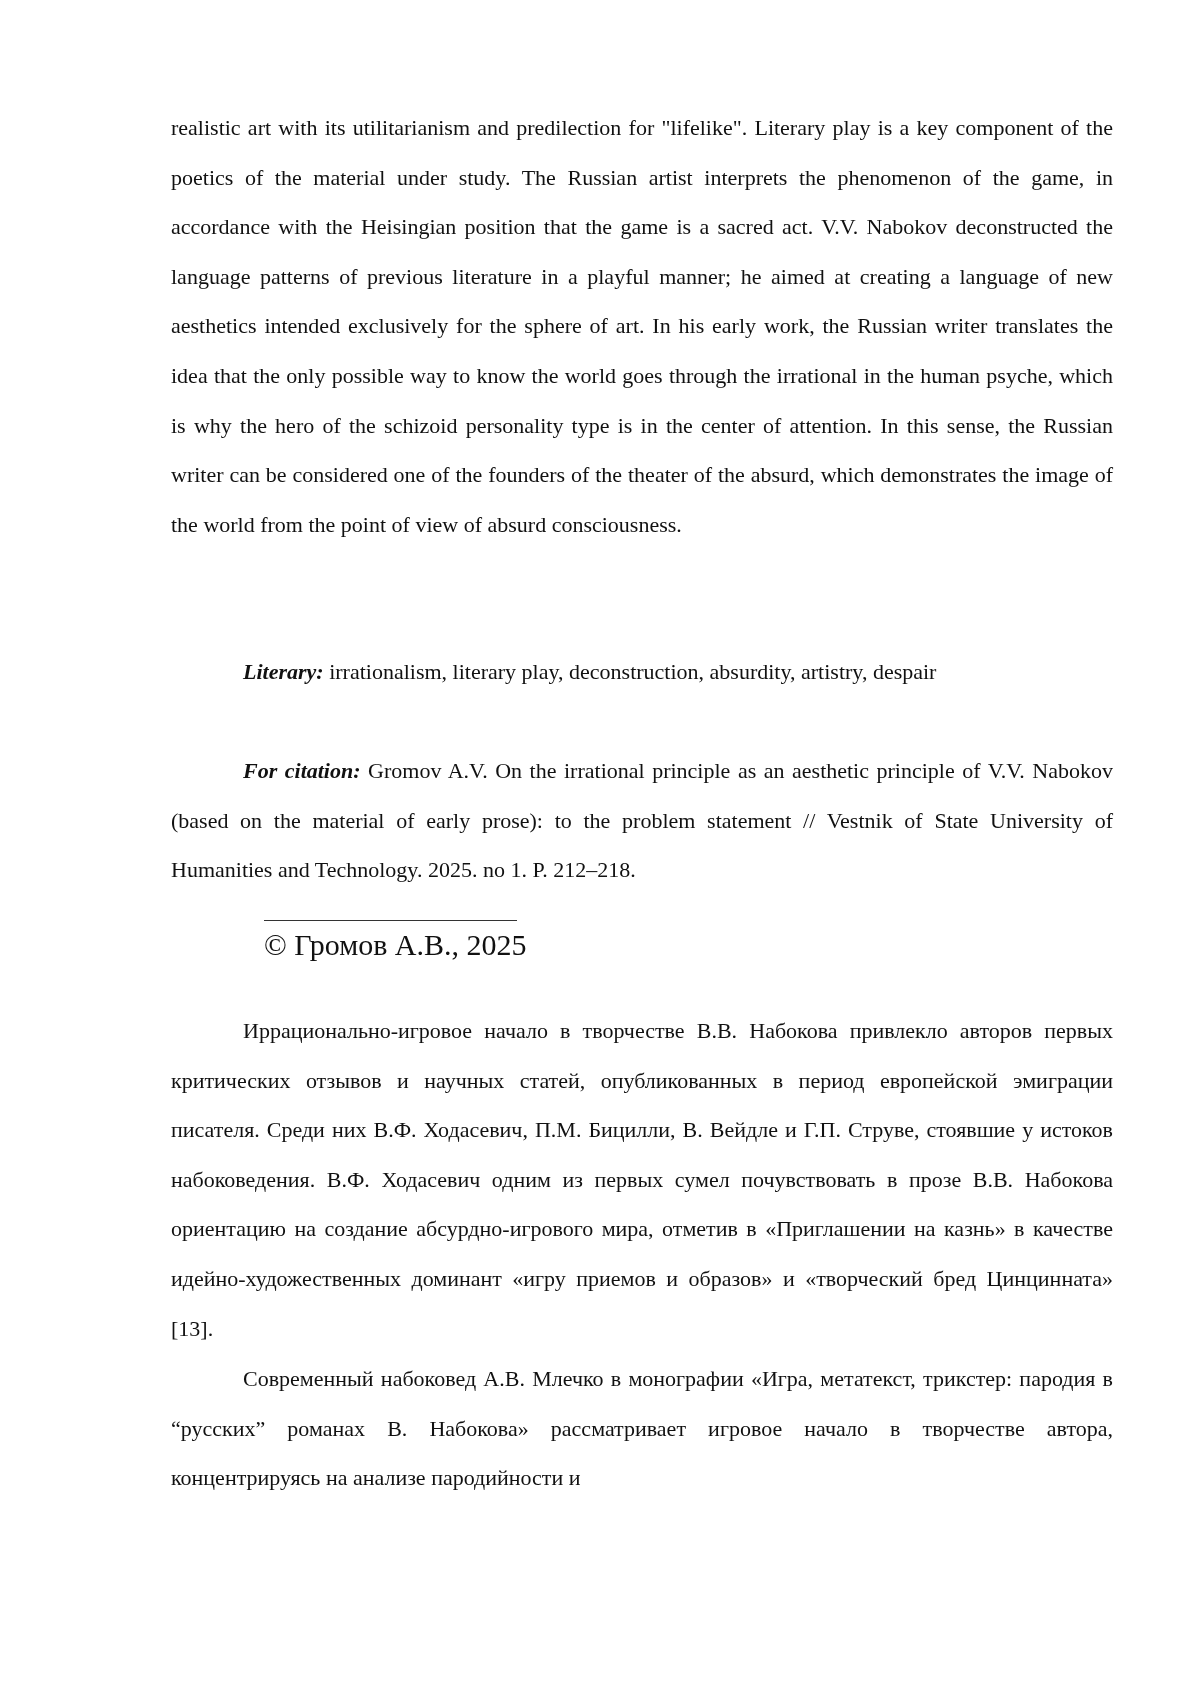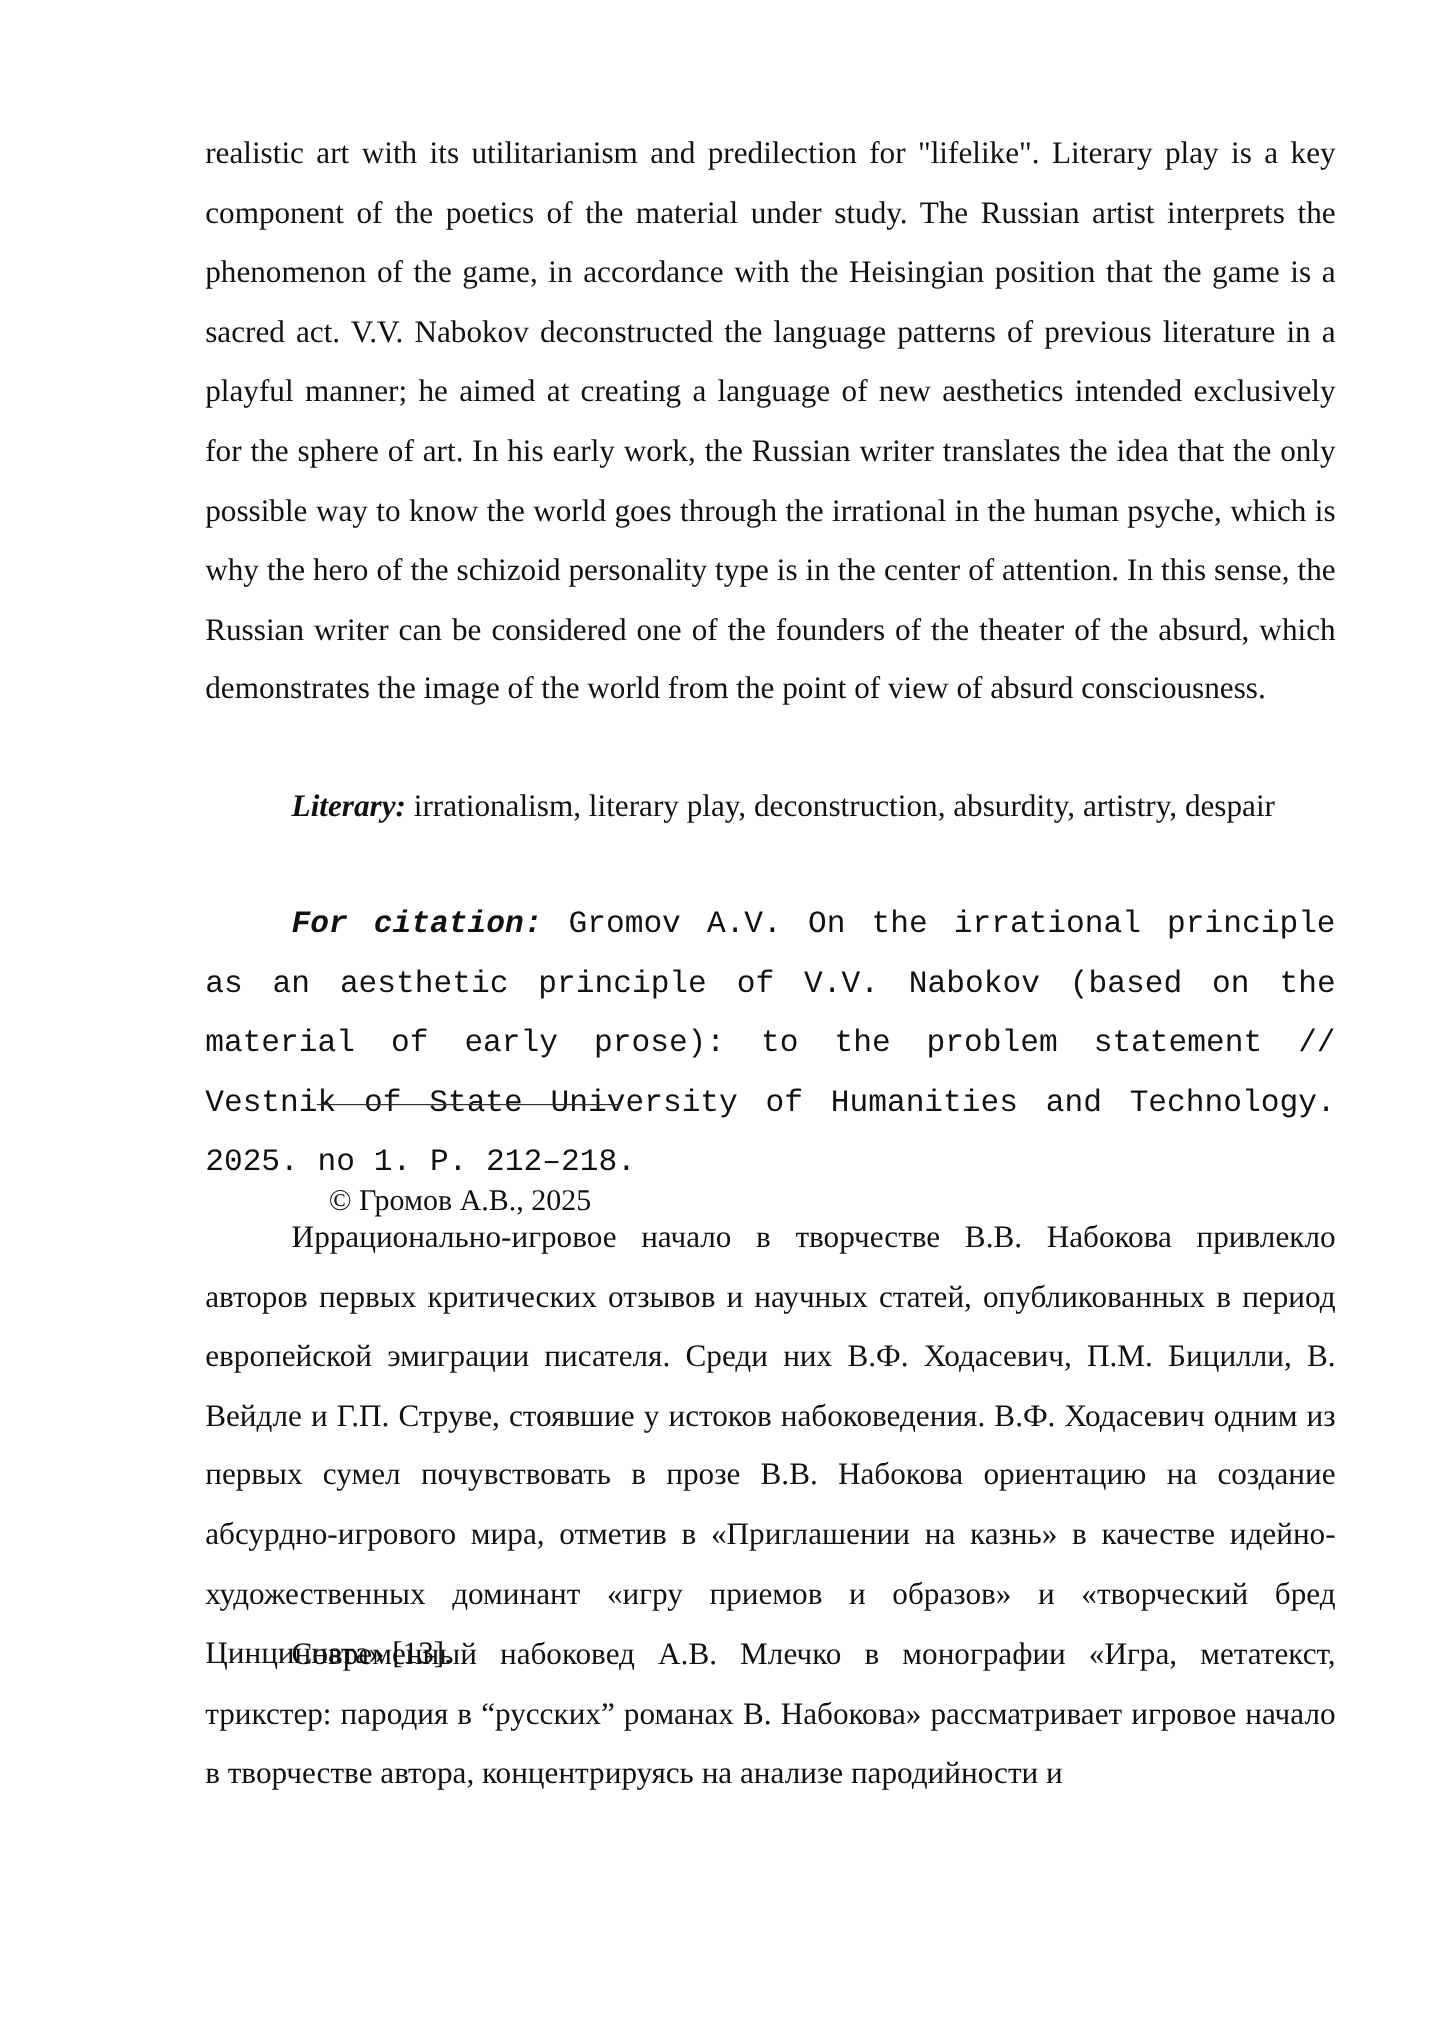--- a/index.html
+++ b/index.html
@@ -18,21 +18,21 @@
   .page {
     position: absolute;
     left: 171px;
     top: 0;
     width: 942px;
   }
   .para {
     position: absolute;
     left: 0;
     width: 942px;
-    font-size: 26px;
+    font-size: 22px;
     line-height: 49.6px;
     text-align: justify;
     text-align-last: left;
     margin: 0;
   }
   .indent {
     text-indent: 72px;
   }
   .label {
     font-weight: bold;
@@ -42,37 +42,36 @@
     position: absolute;
     left: 264px;
     top: 920px;
     width: 253px;
     height: 0;
     border-top: 1.5px solid #333333;
   }
   .footnote {
     position: absolute;
     left: 264px;
-    top: 986px;
-    font-size: 25px;
+    top: 930px;
+    font-size: 30px;
     line-height: 30px;
     white-space: nowrap;
-    margin-left: 10px;
   }
 </style>
 </head>
 <body>
 
 <div class="page">
 
   <p class="para" style="top:103px;">realistic art with its utilitarianism and predilection for "lifelike". Literary play is a key component of the poetics of the material under study. The Russian artist interprets the phenomenon of the game, in accordance with the Heisingian position that the game is a sacred act. V.V. Nabokov deconstructed the language patterns of previous literature in a playful manner; he aimed at creating a language of new aesthetics intended exclusively for the sphere of art. In his early work, the Russian writer translates the idea that the only possible way to know the world goes through the irrational in the human psyche, which is why the hero of the schizoid personality type is in the center of attention. In this sense, the Russian writer can be considered one of the founders of the theater of the absurd, which demonstrates the image of the world from the point of view of absurd consciousness.</p>
 
   <p class="para indent" style="top:647px;"><span class="label">Literary:</span><span> irrationalism, literary play, deconstruction, absurdity, artistry, despair</span></p>
 
-  <p class="para indent" style="top:746px;font-family:Liberation Mono, monospace;"><span class="label">For citation:</span><span> Gromov A.V. On the irrational principle as an aesthetic principle of V.V. Nabokov (based on the material of early prose): to the problem statement // Vestnik of State University of Humanities and Technology. 2025. no 1. P. 212–218.</span></p>
+  <p class="para indent" style="top:746px;"><span class="label">For citation:</span><span> Gromov A.V. On the irrational principle as an aesthetic principle of V.V. Nabokov (based on the material of early prose): to the problem statement // Vestnik of State University of Humanities and Technology. 2025. no 1. P. 212–218.</span></p>
 
   <p class="para indent" style="top:1006px;">Иррационально-игровое начало в творчестве В.В. Набокова привлекло авторов первых критических отзывов и научных статей, опубликованных в период европейской эмиграции писателя. Среди них В.Ф. Ходасевич, П.М. Бицилли, В. Вейдле и Г.П. Струве, стоявшие у истоков набоковедения. В.Ф. Ходасевич одним из первых сумел почувствовать в прозе В.В. Набокова ориентацию на создание абсурдно-игрового мира, отметив в «Приглашении на казнь» в качестве идейно-художественных доминант «игру приемов и образов» и «творческий бред Цинцинната» [13].</p>
 
   <p class="para indent" style="top:1354px;">Современный набоковед А.В. Млечко в монографии «Игра, метатекст, трикстер: пародия в “русских” романах В. Набокова» рассматривает игровое начало в творчестве автора, концентрируясь на анализе пародийности и</p>
 </div>
 
 <div class="footnote-rule"></div>
 <div class="footnote">© Громов А.В., 2025</div>
 
 </body></html>

